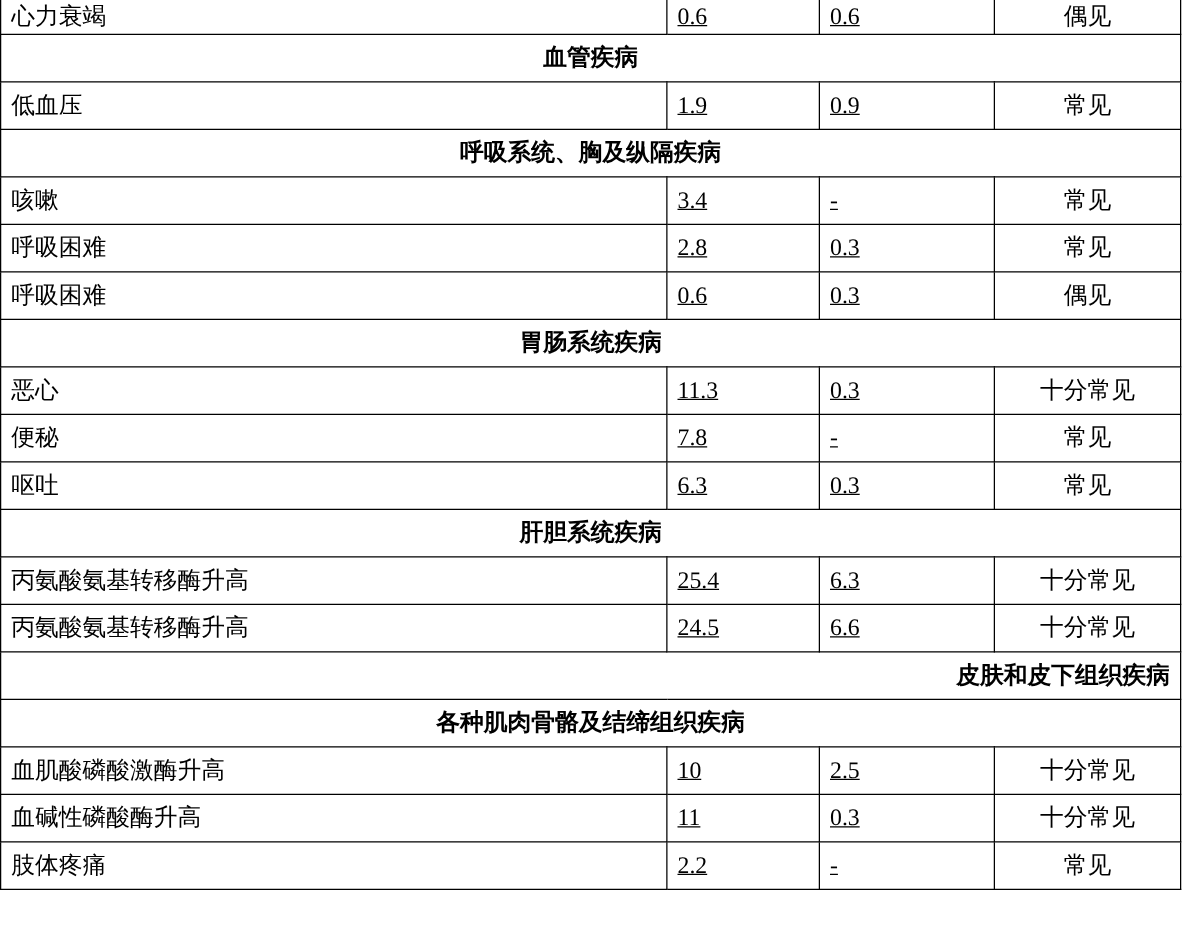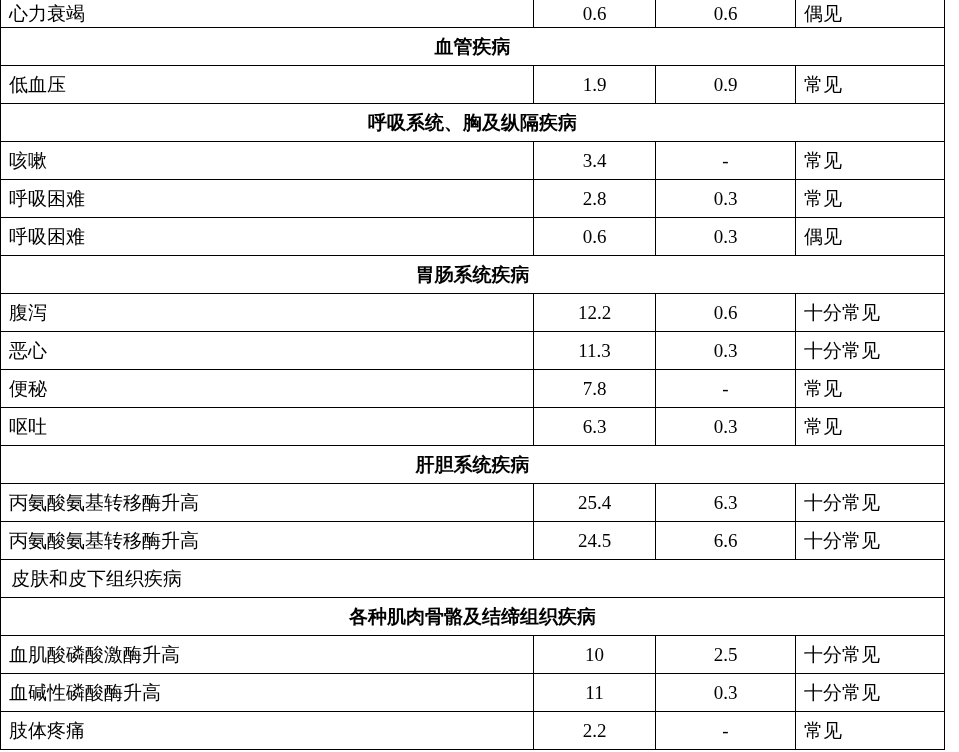--- a/index.html
+++ b/index.html
@@ -36,32 +36,32 @@
     padding: 0 8px;
     font-size: 19px;
     line-height: 1.15;
     vertical-align: middle;
     white-space: nowrap;
   }
   td.term {
     text-align: left;
   }
   td.num {
-    text-align: center;
+    text-decoration: underline;
   }
   td.freq {
-    text-align: left;
+    text-align: center;
   }
   tr.group td.group-cell {
     text-align: center;
     font-weight: bold;
   }
   tr.group-plain td.group-cell {
-    text-align: left;
-    font-weight: normal;
+    text-align: right;
+    font-weight: bold;
     padding-left: 10px;
   }
   
   tr.clipped td {
     height: 27px;
     border-top: none;
   }
 </style>
 </head>
 <body>
@@ -106,26 +106,20 @@
           <td class="freq">常见</td>
         </tr>
         <tr>
           <td class="term">呼吸困难</td>
           <td class="num">0.6</td>
           <td class="num">0.3</td>
           <td class="freq">偶见</td>
         </tr>
         <tr class="group">
           <td class="group-cell" colspan="4">胃肠系统疾病</td>
-        </tr>
-        <tr>
-          <td class="term">腹泻</td>
-          <td class="num">12.2</td>
-          <td class="num">0.6</td>
-          <td class="freq">十分常见</td>
         </tr>
         <tr>
           <td class="term">恶心</td>
           <td class="num">11.3</td>
           <td class="num">0.3</td>
           <td class="freq">十分常见</td>
         </tr>
         <tr>
           <td class="term">便秘</td>
           <td class="num">7.8</td>

